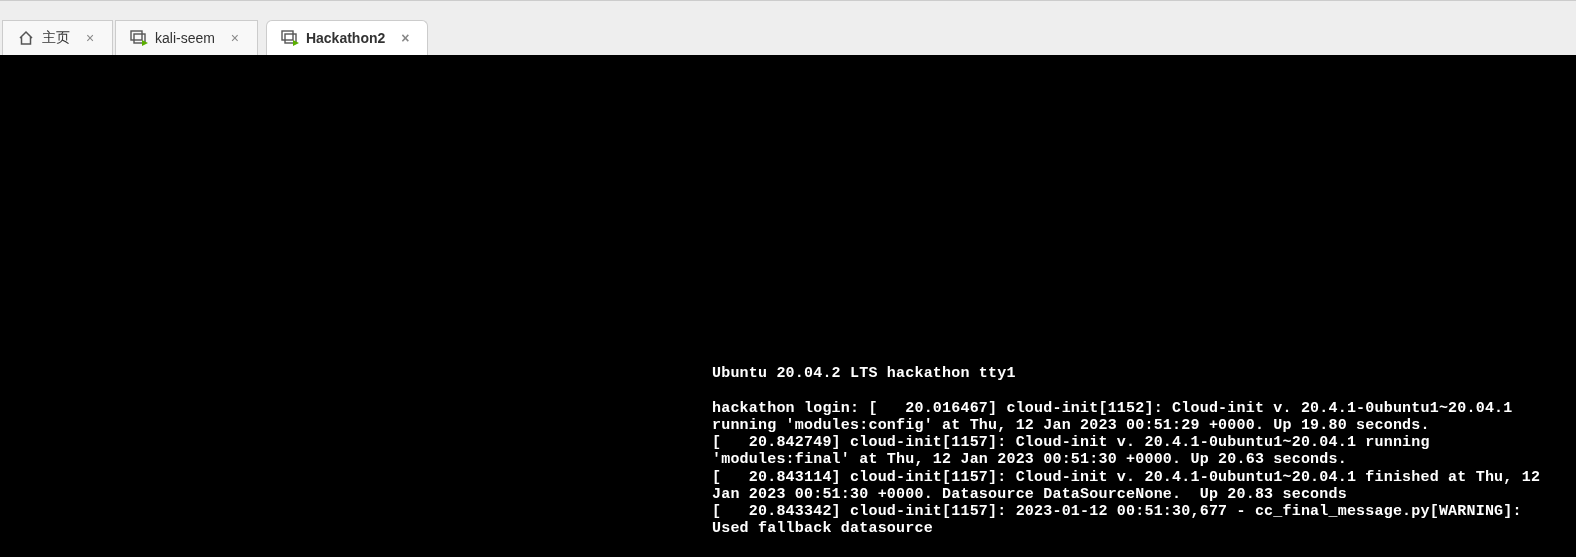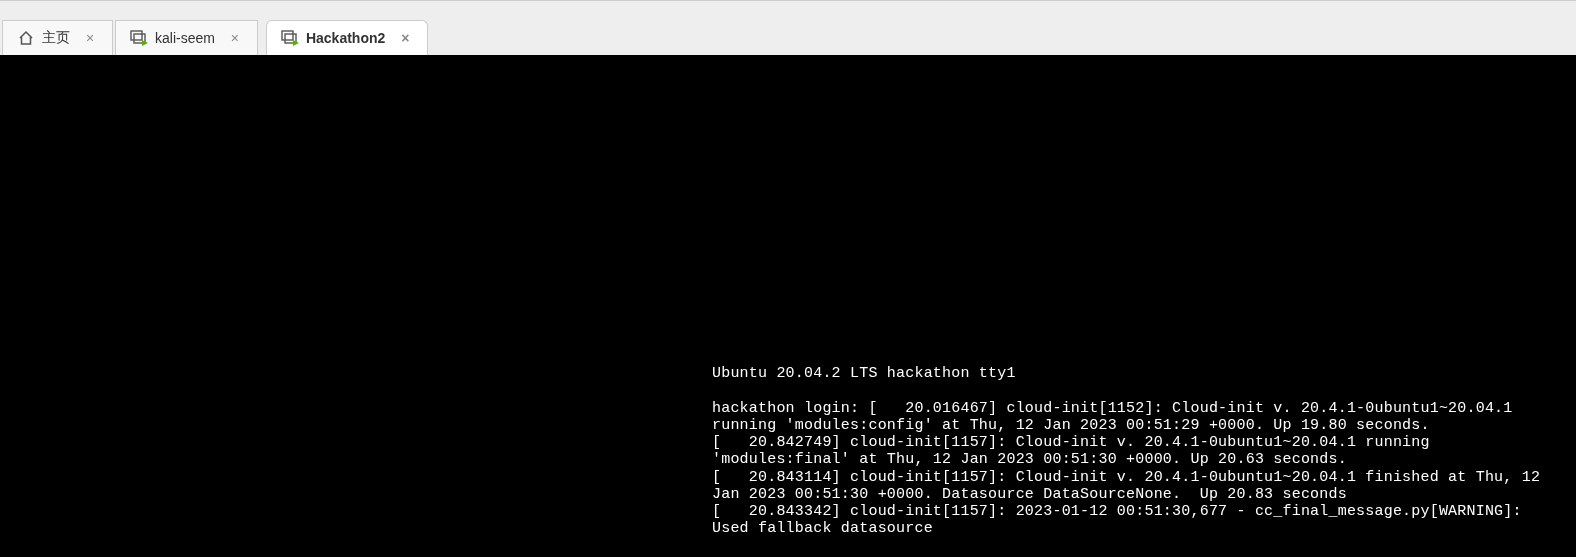--- a/index.html
+++ b/index.html
@@ -67,20 +67,21 @@
     }
     .console-area {
       width: 100%;
       height: calc(557px - 55px);
       background: #000000;
       position: relative;
       font-family: "Courier New", monospace;
       font-size: 15px;
       color: #ffffff;
       letter-spacing: 0.2px;
+      font-weight: bold;
     }
     .console-text {
       position: absolute;
       left: 712px;
       top: 310px;
       right: 20px;
       white-space: pre-wrap;
       line-height: 1.15;
     }
     .home-icon-svg {

